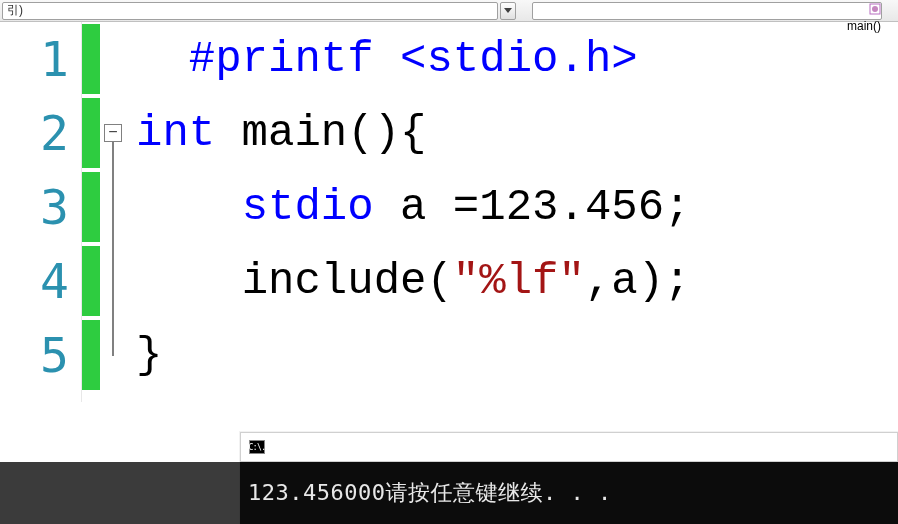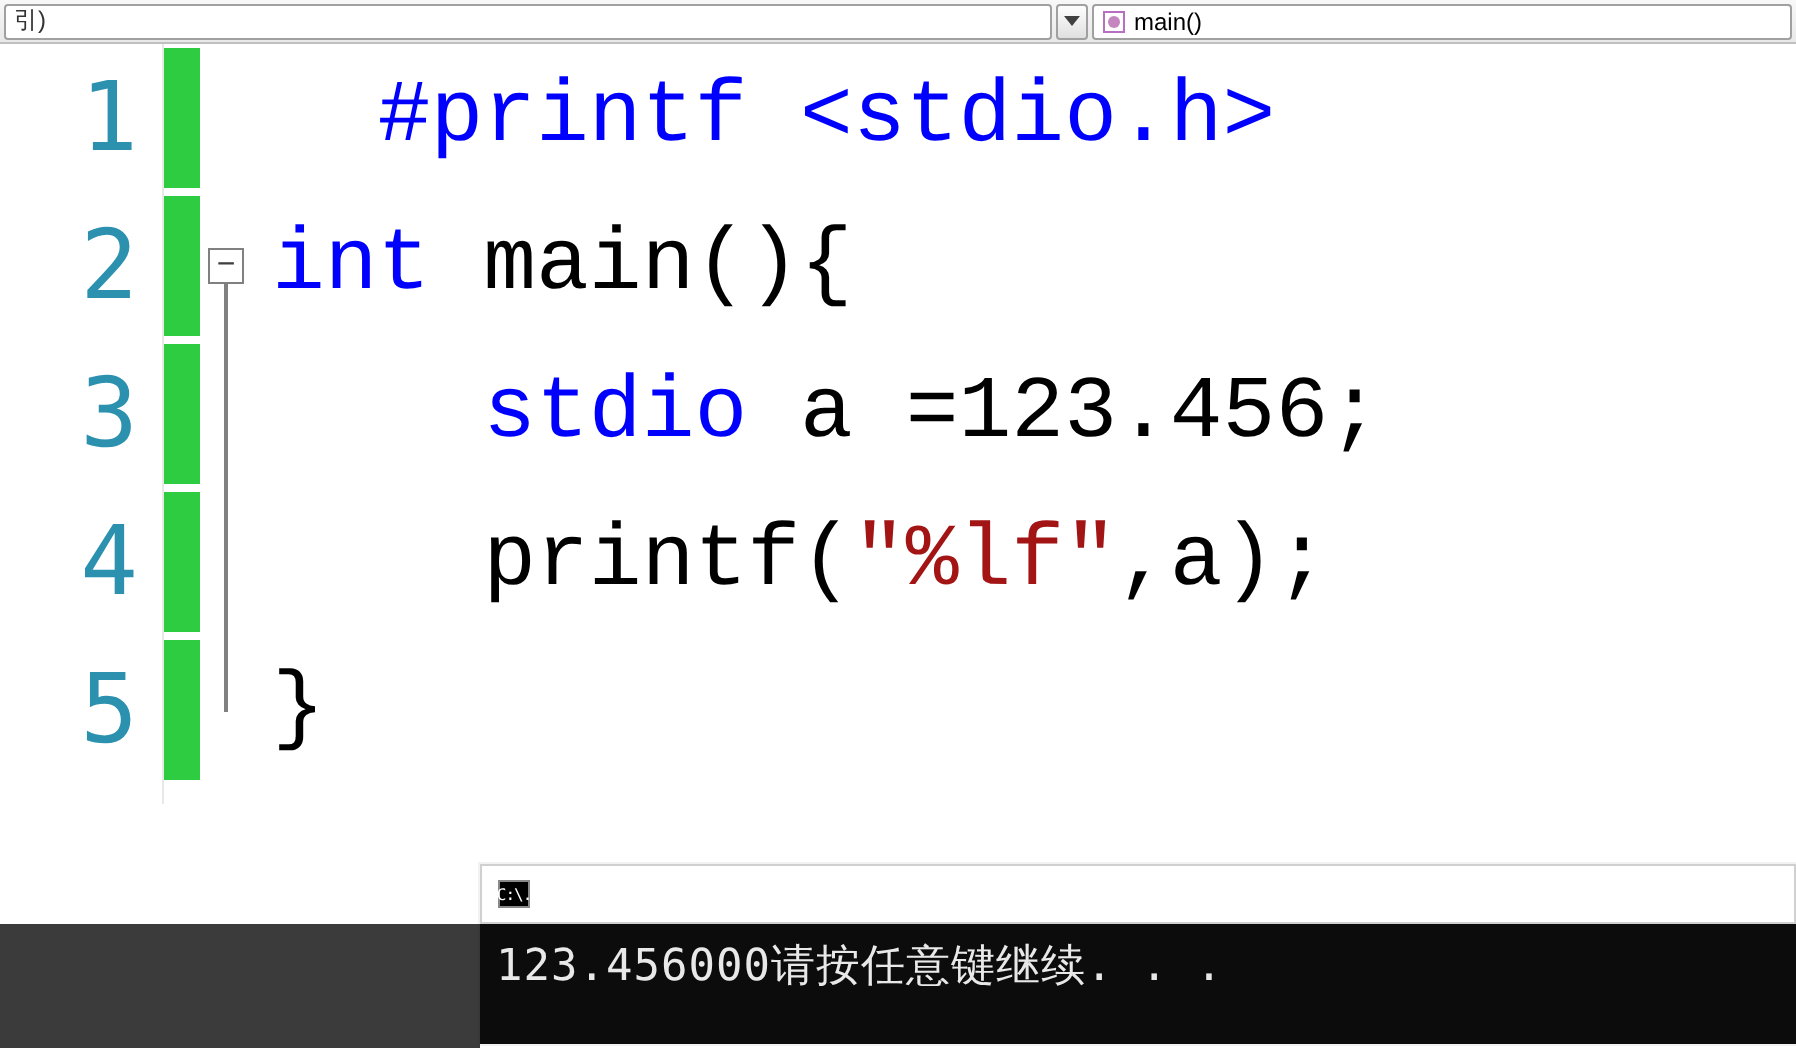--- a/index.html
+++ b/index.html
@@ -42,27 +42,28 @@
       justify-content: center;
       margin: 2px 0;
       cursor: pointer;
       border-radius: 2px;
     }
     .toolbar-dropdown-btn svg { width: 8px; height: 6px; }
     .toolbar-right {
       width: 350px;
       padding-left: 4px;
       height: 18px;
-      margin: 2px;
+      margin: 16px;
       border: 1px solid #a0a0a0;
       background: #fff;
       display: flex;
-      align-items: center;
+      align-items: flex-end;
       gap: 4px;
       border-radius: 2px;
+      flex-direction: column;
     }
     .func-icon {
       width: 12px;
       height: 12px;
       display: inline-block;
     }
     .editor-area {
       display: flex;
       height: 380px;
       background: #fff;
@@ -175,21 +176,21 @@
       align-items: center;
       justify-content: center;
       letter-spacing: -0.5px;
       border: 1px solid #888;
     }
     .cmd-body {
       background: #0c0c0c;
       color: #e8e8e8;
       font-family: SimSun, 'NSimSun', Consolas, monospace;
       font-size: 22px;
-      padding: 6px 8px;
+      padding: 16px 8px;
       min-height: 60px;
       letter-spacing: 0.5px;
     }
     .bottom-gray {
       position: absolute;
       left: 0;
       top: 462px;
       width: 240px;
       height: 62px;
       background: #3b3b3b;
@@ -258,21 +259,21 @@
         <div class="fold-line" style="top: 46px; height: 214px;"></div>
       </div>
       <div class="fold-cell"></div>
       <div class="fold-cell"></div>
       <div class="fold-cell"></div>
     </div>
   <div class="code-col" id="codecol">
       <div class="code-line"><span>  </span><span class="tok-preproc">#printf </span><span class="tok-include-path">&lt;stdio.h&gt;</span></div>
       <div class="code-line"><span class="tok-keyword">int</span><span class="tok-plain"> main(){</span></div>
       <div class="code-line"><span>    </span><span class="tok-keyword">stdio</span><span class="tok-plain"> a =123.456;</span></div>
-      <div class="code-line"><span>    </span><span class="tok-plain">printf(</span><span class="tok-string">"%lf"</span><span class="tok-plain">,a);</span></div>
+      <div class="code-line"><span>    </span><span class="tok-plain">include(</span><span class="tok-string">"%lf"</span><span class="tok-plain">,a);</span></div>
       <div class="code-line"><span class="tok-plain">}</span></div>
     </div>
 </div>
 
 <div class="editor-bottom-space"></div>
 <div class="bottom-gray"></div>
 
 <div class="cmd-window">
   <div class="cmd-titlebar">
     <span class="cmd-icon">C:\.</span>

